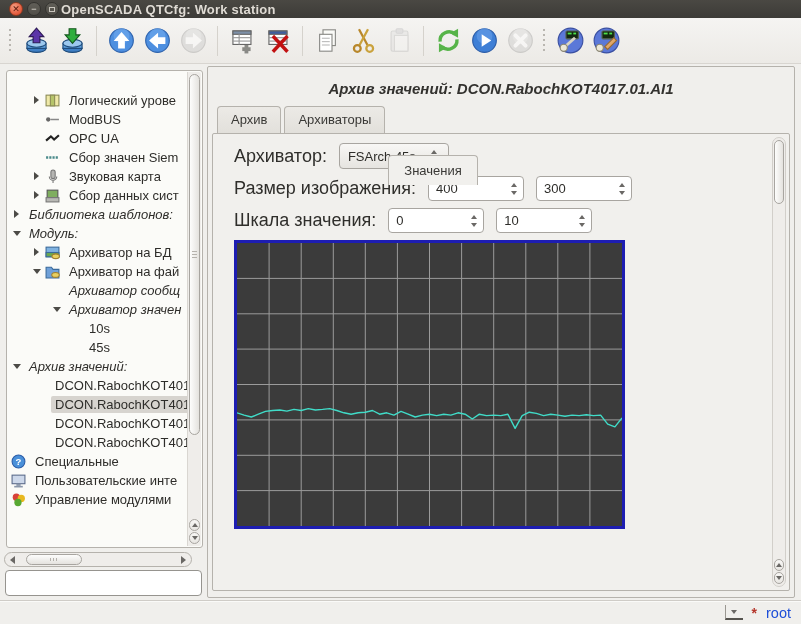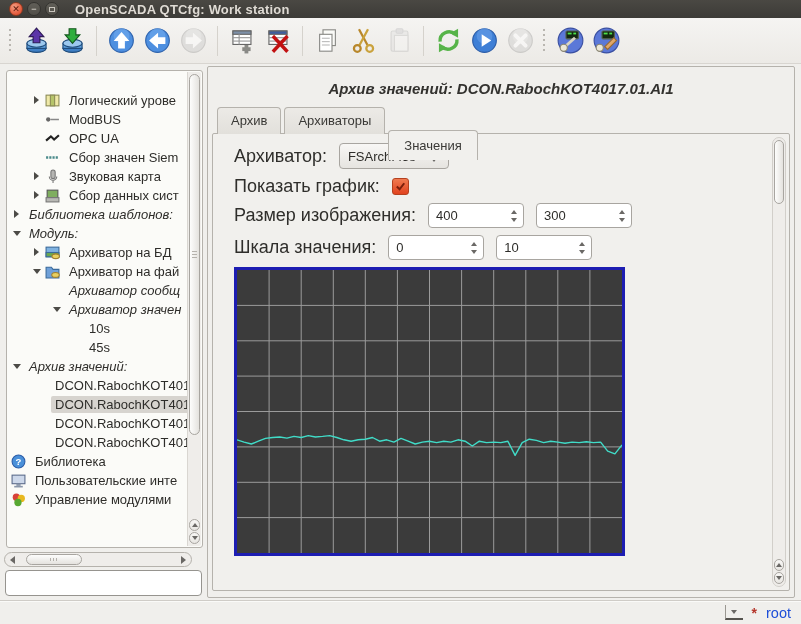--- a/index.html
+++ b/index.html
@@ -11,21 +11,21 @@
   
   .titlebar { position:absolute; top:0; left:0; right:0; height:18px;
     background:linear-gradient(#4a4843,#3c3b37); display:flex; align-items:center; }
   .wbtn { width:14px; height:14px; border-radius:50%; margin-left:4px; display:flex;
     align-items:center; justify-content:center; flex:none; cursor:pointer; }
   .wbtn.close { background:radial-gradient(circle at 35% 30%,#f49c80,#e35a3c 70%); border:1px solid #8f3a20; margin-left:9px; }
   .wbtn.close span { color:#57180c; font-size:9px; font-weight:bold; line-height:1; }
   .wbtn.minmax { background:linear-gradient(#615f58,#504e48); border:1px solid #34332f; }
   .wbtn.minmax span { color:#c9c5bd; font-size:9px; font-weight:bold; line-height:1; }
   .wbtn .sq { width:6px; height:5px; border:1px solid #c9c5bd; display:block; }
-  .titlebar .title { color:#dfdbd4; font-weight:bold; font-size:13px; margin-left:16px; letter-spacing:.2px; }
+  .titlebar .title { color:#dfdbd4; font-weight:bold; font-size:13px; margin-left:2px; letter-spacing:.2px; }
 
   
   .toolbar { position:absolute; top:18px; left:0; right:0; height:46px;
     background:linear-gradient(#f5f4f2,#eceae6); border-bottom:1px solid #d8d5d0;
     display:flex; align-items:center; padding-left:4px; }
   .tb-grip { width:8px; height:24px; margin:0 3px;
     background:repeating-linear-gradient(#b9b6b0 0 2px, transparent 2px 5px);
     background-size:2px 100%; background-repeat:repeat-y; background-position:2px 0; }
   .tb-sep { width:1px; height:30px; background:#d5d2cc; margin:0 6px; flex:none; }
   .tb-button { width:34px; height:36px; display:flex; align-items:center; justify-content:center;
@@ -77,21 +77,21 @@
   .harrow.right { right:5px; border-left:5px solid #6a6865; border-top:4px solid transparent; border-bottom:4px solid transparent; }
 
   .tree-search { position:absolute; left:5px; top:506px; width:197px; height:26px;
     border:1px solid #96948f; border-radius:4px; background:#fff; padding:0 6px; font-size:13px;
     font-family:"Liberation Sans","DejaVu Sans",sans-serif; }
 
   
   .main-panel { position:absolute; left:207px; top:2px; right:6px; bottom:2px;
     border:1px solid #b5b2ac; border-radius:2px; background:#f0efec; }
   .page-title { text-align:center; margin-top:13px; font-size:15px; font-weight:bold; font-style:italic; color:#33322f; }
-  .tabs { position:absolute; left:9px; top:39px; display:flex; align-items:center; height:28px; z-index:2; }
+  .tabs { position:absolute; left:9px; top:39px; display:flex; align-items:flex-start; height:28px; z-index:2; }
   .tab { padding:5px 13px 6px; border:1px solid #b5b2ac; border-bottom:none; border-radius:4px 4px 0 0;
     background:linear-gradient(#eceae6,#e2e0db); margin-right:3px; color:#3a3936; cursor:pointer; }
   .tab.active { background:#f1f0ed; padding:7px 15px 7px; position:relative; top:1px; font-weight:normal;margin-top:48px; }
 
   .content-frame { position:absolute; left:4px; right:4px; top:66px; bottom:6px;
     border:1px solid #b5b2ac; border-radius:2px; background:#f1f0ed; overflow:hidden; }
   .form { padding:9px 0 0 21px; }
   .frow { display:flex; align-items:center; margin-bottom:7px; }
   .flabel { margin-right:12px; font-size:18px; color:#2f2e2b; }
   .combo { width:110px; height:26px; border:1px solid #a8a5a0; border-radius:4px;
@@ -445,21 +445,21 @@
             <span class="lbl">DCON.RabochKOT401</span>
           </div>
           <div class="tree-row">
             <span class="ind" style="width: 4px;"></span>
             <span class="ticon">
               <svg viewBox="0 0 14 14">
                 <circle cx="7" cy="7" r="6" fill="#4a90d9" stroke="#2a5ca8"></circle>
                 <text x="7" y="10.2" text-anchor="middle" font-size="9" font-family="Liberation Sans,sans-serif" font-weight="bold" fill="#fff">?</text>
               </svg>
             </span>
-            <span class="lbl">Библиотека</span>
+            <span class="lbl">Специальные</span>
           </div>
           <div class="tree-row">
             <span class="ind" style="width: 4px;"></span>
             <span class="ticon">
               <svg viewBox="0 0 14 14">
                 <rect x="1" y="2" width="12" height="8" fill="#cdd8ea" stroke="#5a6a8a"></rect>
                 <rect x="5" y="10" width="4" height="2" fill="#8a96aa"></rect>
                 <rect x="3" y="12" width="8" height="1.5" fill="#8a96aa"></rect>
               </svg>
             </span>
@@ -515,28 +515,20 @@
             <span class="flabel">Архиватор:</span>
             <div class="combo">
               <span>FSArch.45s</span>
               <span class="spin-arrows">
                   <span class="tri-u"></span>
                   <span class="tri-d"></span>
                 </span>
             </div>
           </div>
 
-          <div class="frow" style="height:20px;">
-            <span class="flabel">Показать график:</span>
-            <div class="checkbox">
-              <svg viewBox="0 0 14 14">
-                  <path d="M3 7 L6 10 L11 3.5" fill="none" stroke="#7a1f0c" stroke-width="2.2"></path>
-                </svg>
-            </div>
-          </div>
 
           <div class="frow">
             <span class="flabel">Размер изображения:</span>
             <div class="spin w1">
               <span>400</span>
               <span class="spin-arrows">
                   <span class="tri-u"></span>
                   <span class="tri-d"></span>
                 </span>
             </div>

